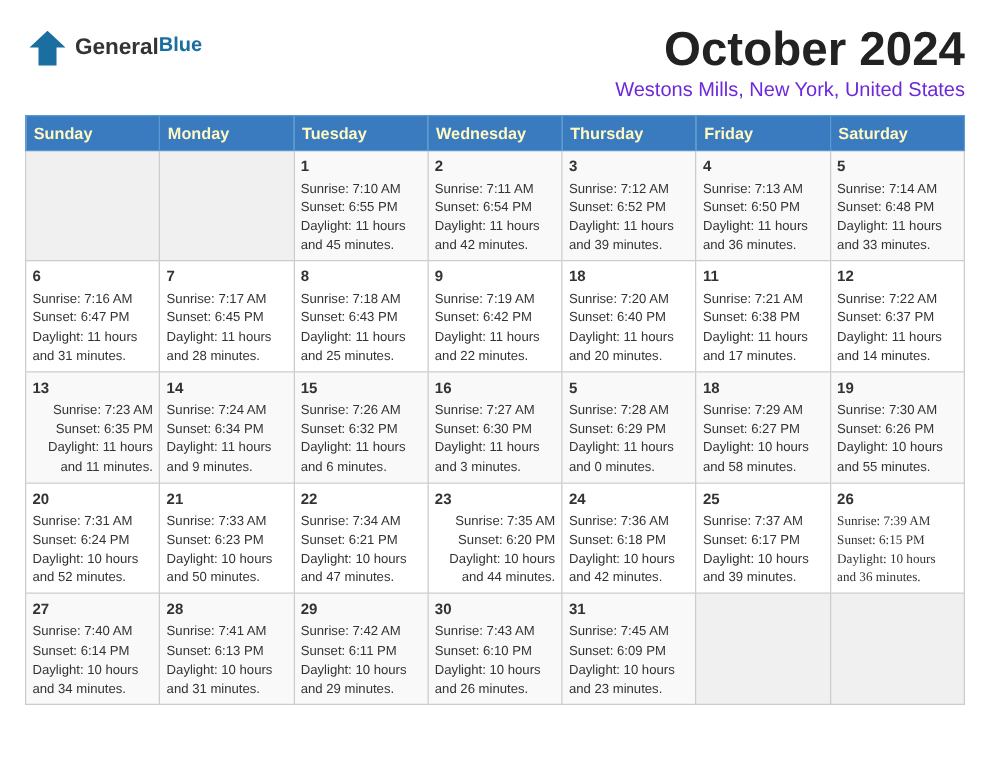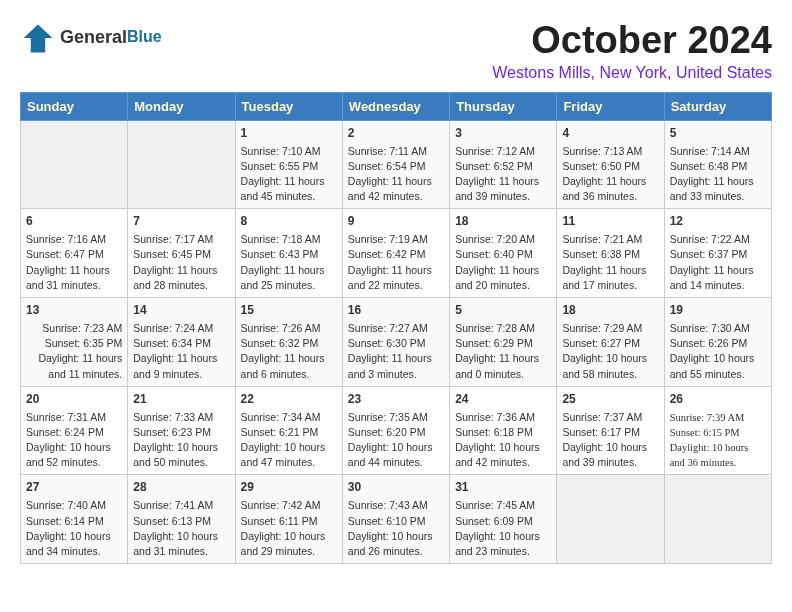--- a/index.html
+++ b/index.html
@@ -269,21 +269,21 @@
 Daylight: 10 hours and 50 minutes.</div>
         </td>
         <td>
           <span class="day-number">22</span>
           <div class="day-info" style="white-space: pre-line;">Sunrise: 7:34 AM
 Sunset: 6:21 PM
 Daylight: 10 hours and 47 minutes.</div>
         </td>
         <td>
           <span class="day-number">23</span>
-          <div class="day-info" style="white-space: pre-line;">Sunrise: 7:35 AM
+          <div class="day-info" style="white-space: pre-line; text-align: right;">Sunrise: 7:35 AM
 Sunset: 6:20 PM
 Daylight: 10 hours and 44 minutes.</div>
         </td>
         <td>
           <span class="day-number">24</span>
           <div class="day-info" style="white-space: pre-line;">Sunrise: 7:36 AM
 Sunset: 6:18 PM
 Daylight: 10 hours and 42 minutes.</div>
         </td>
         <td>

